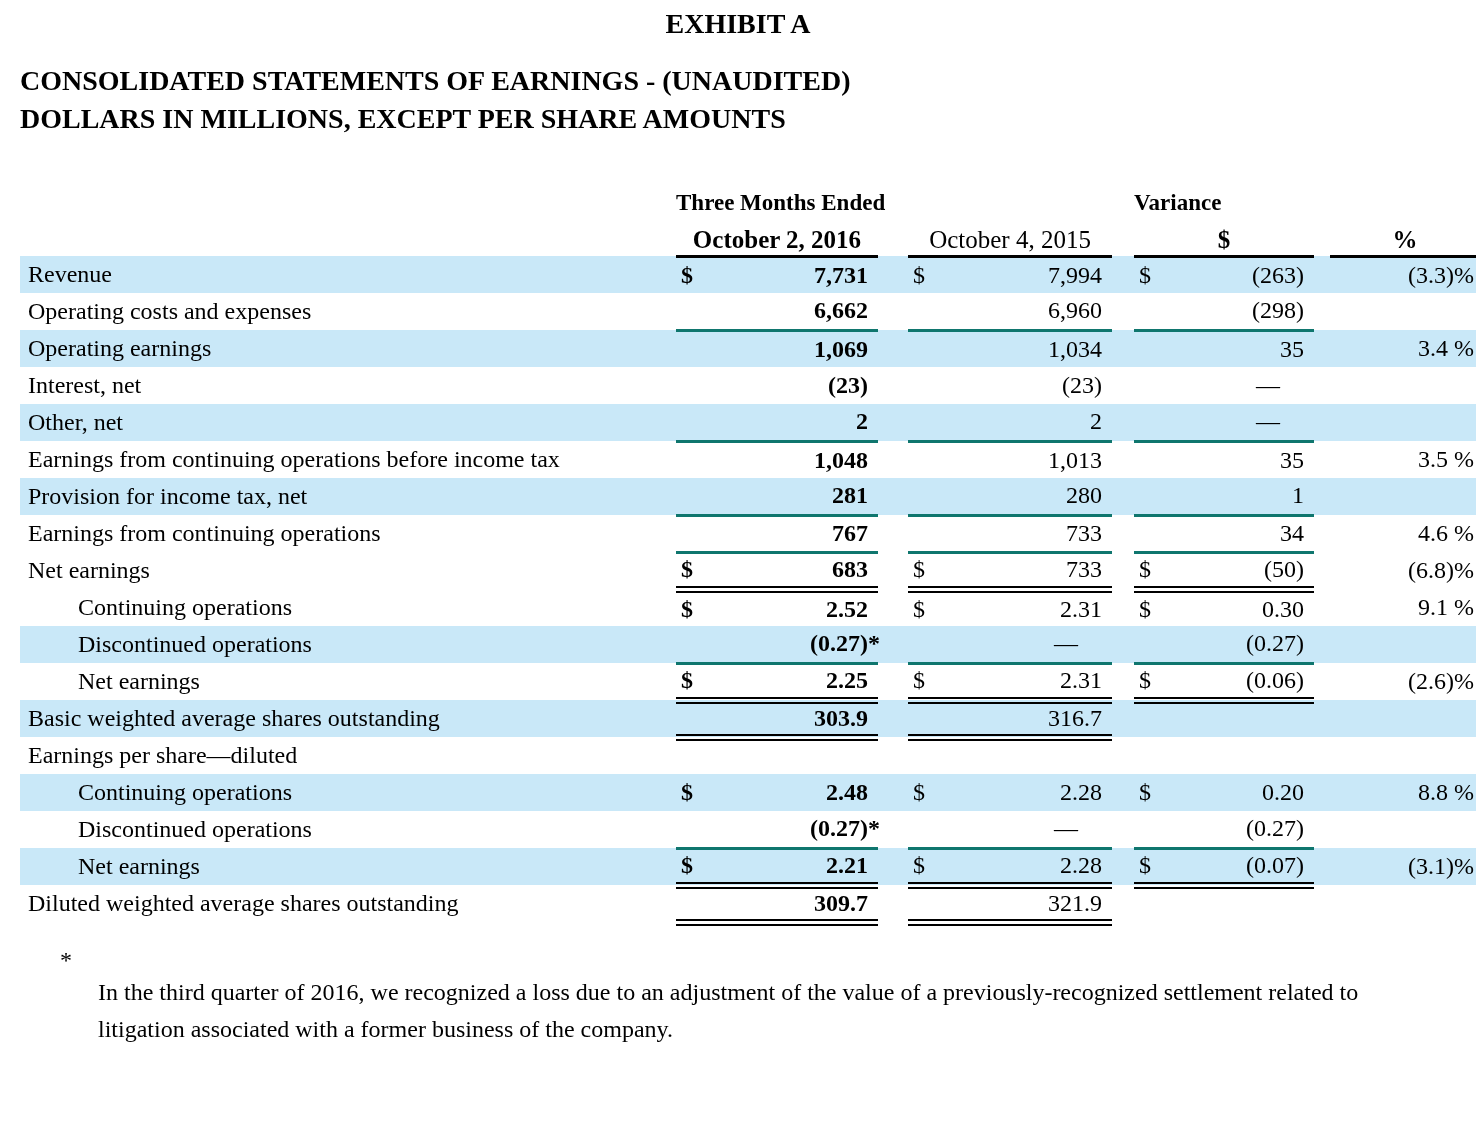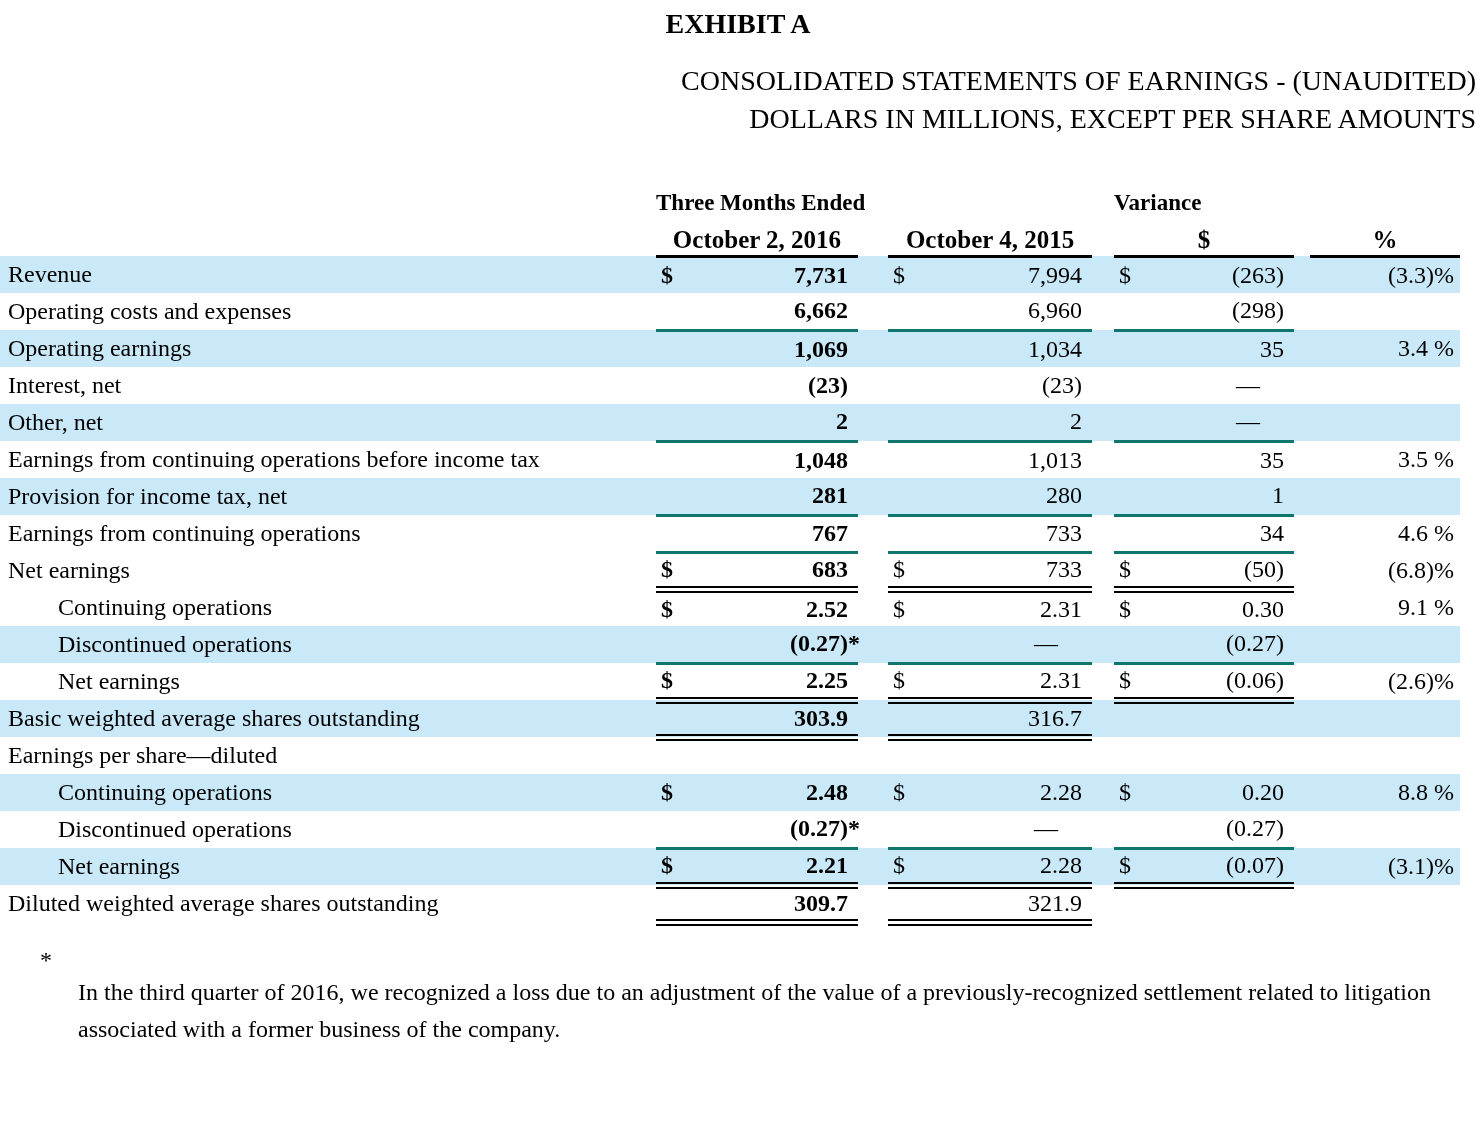--- a/index.html
+++ b/index.html
@@ -3,29 +3,29 @@
 <meta charset="utf-8">
 <style>
   * { box-sizing: border-box; margin: 0; padding: 0; }
   html, body { background: #ffffff; }
   body {
     width: 1476px; height: 1143px;
     font-family: "Liberation Serif", "DejaVu Serif", serif;
     color: #000;
     overflow: hidden;
   }
-  .page { padding: 0 0; }
+  .page { padding: 0 20px; }
 
   
   .exhibit {
     text-align: center; font-weight: bold; font-size: 28px;
     padding-top: 8px;
   }
   .doc-title {
-    text-align: right; font-weight: normal; font-size: 28px;
+    text-align: left; font-weight: bold; font-size: 28px;
     line-height: 38px; margin-top: 22px;
   }
 
   
   table {
     width: 1460px; table-layout: fixed;
     border-collapse: collapse; margin-top: 44px;
     font-size: 24px;
   }
   col.c-lab  { width: 656px; }
@@ -35,21 +35,21 @@
   col.c-s15  { width: 34px;  }
   col.c-v15  { width: 170px; }
   col.c-g2   { width: 22px;  }
   col.c-sv   { width: 32px;  }
   col.c-vv   { width: 148px; }
   col.c-g3   { width: 16px;  }
   col.c-pct  { width: 150px; }
 
   thead th { vertical-align: bottom; }
   thead tr.h1 th { font-size: 23px; font-weight: bold; text-align: left; padding-bottom: 2px; height: 36px; }
-  thead tr.h2 th { font-size: 25px; font-weight: bold; text-align: center; height: 38px; padding-bottom: 1px; }
+  thead tr.h2 th { font-size: 25px; font-weight: normal; text-align: center; height: 38px; padding-bottom: 1px; }
   thead tr.h2 th.b { font-weight: bold; }
   thead tr.h2 th.u { border-bottom: 3px solid #000; }
 
   tbody td { height: 37px; vertical-align: middle; }
   tbody tr.hl { background: var(--hl, #c9e8f8); }
 
   td.lab { padding-left: 8px; text-align: left; }
   td.lab.ind { padding-left: 58px; margin-top: 28px; }
   td.sym { text-align: left; padding-left: 5px; }
   td.val { text-align: right; padding-right: 10px; }

